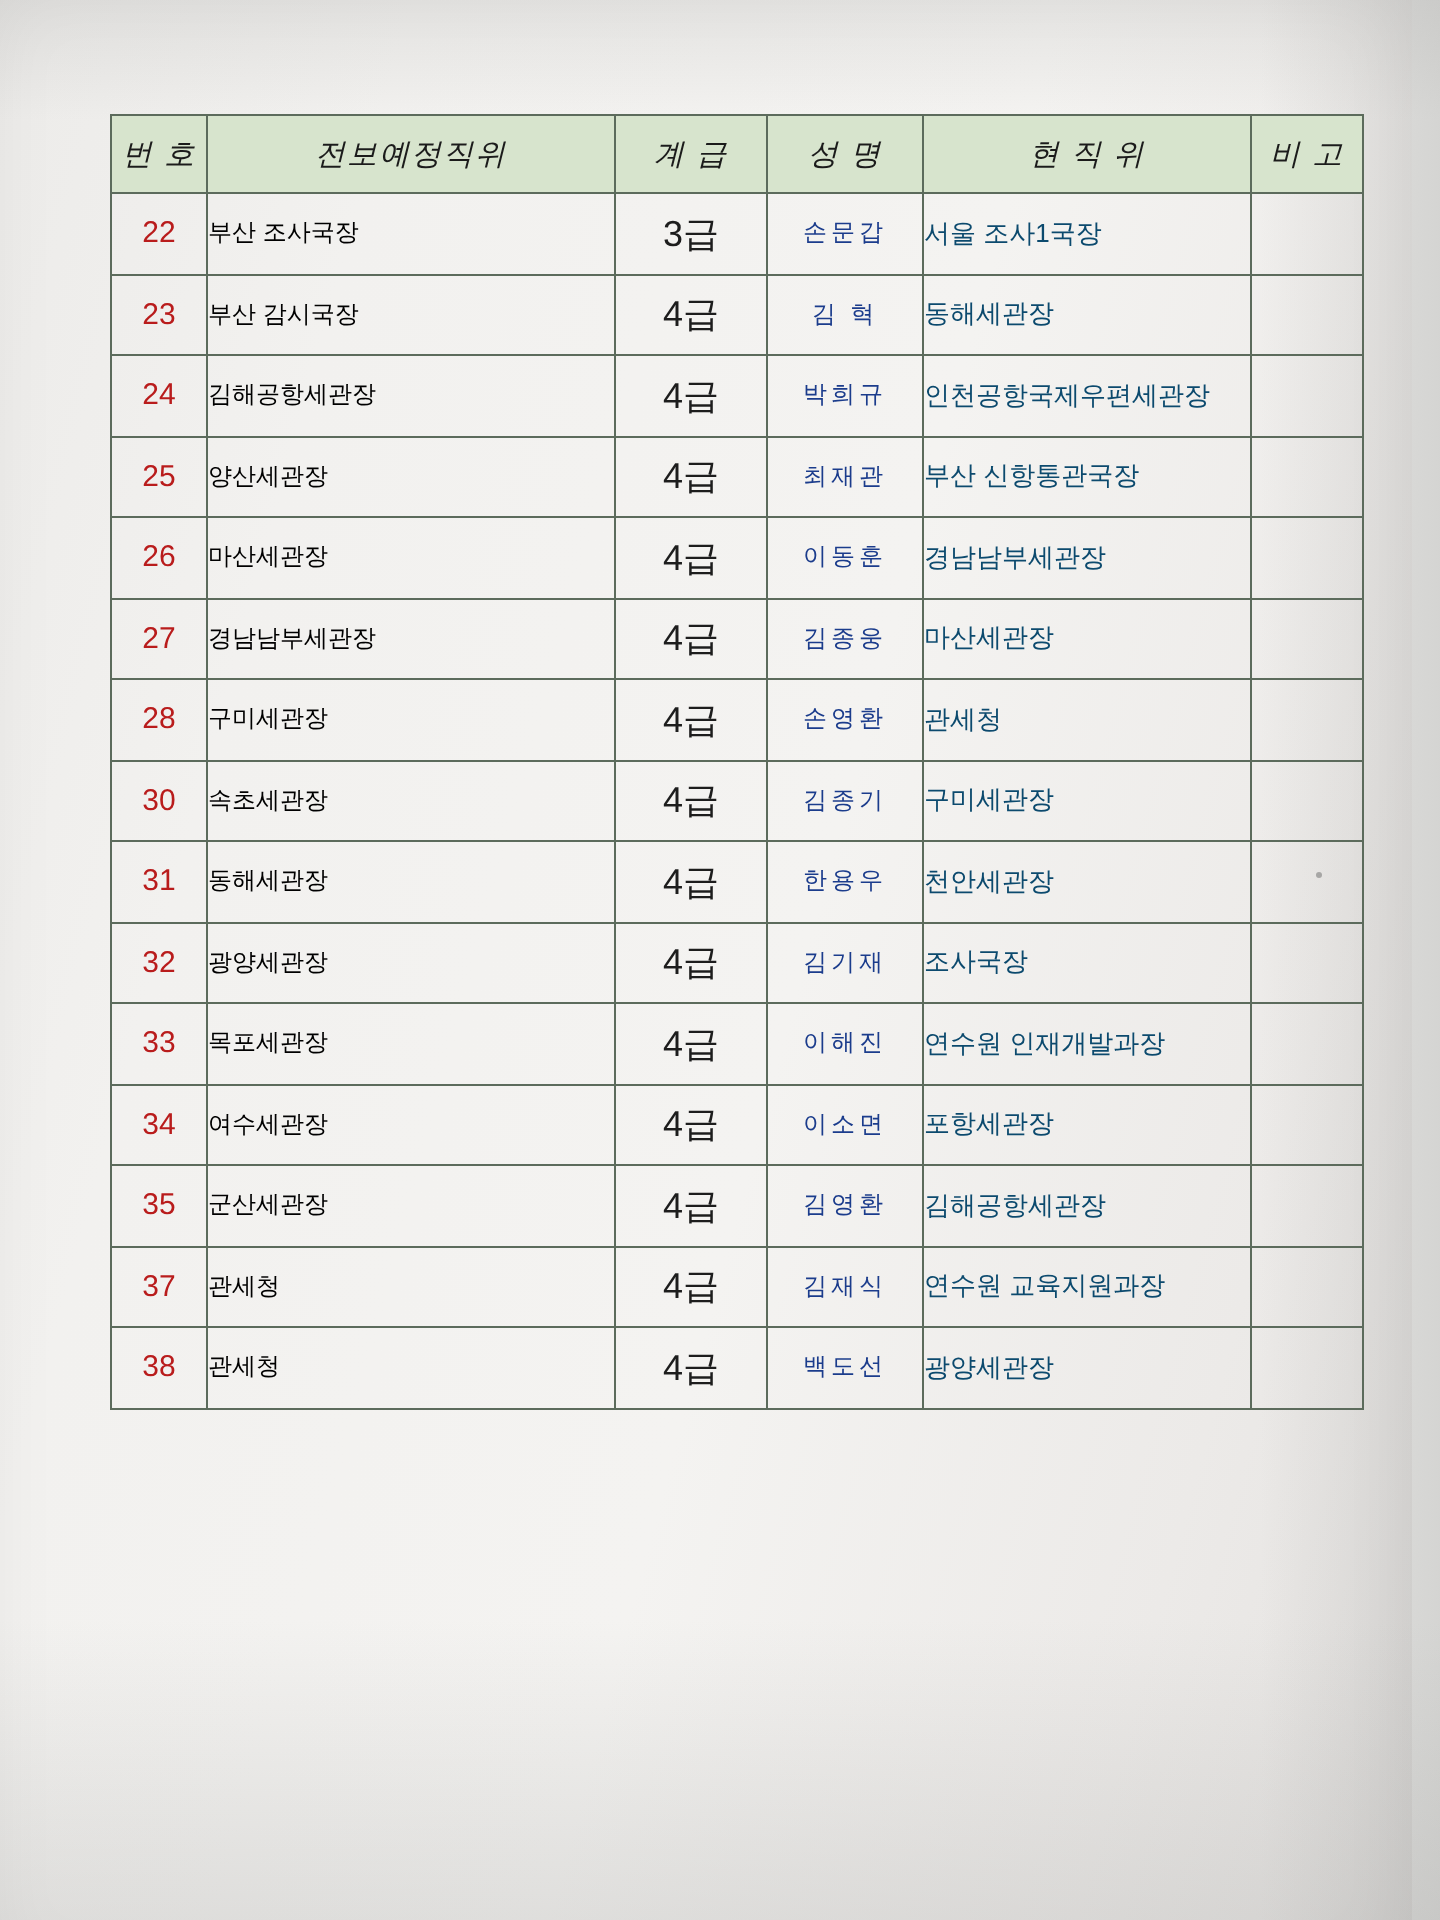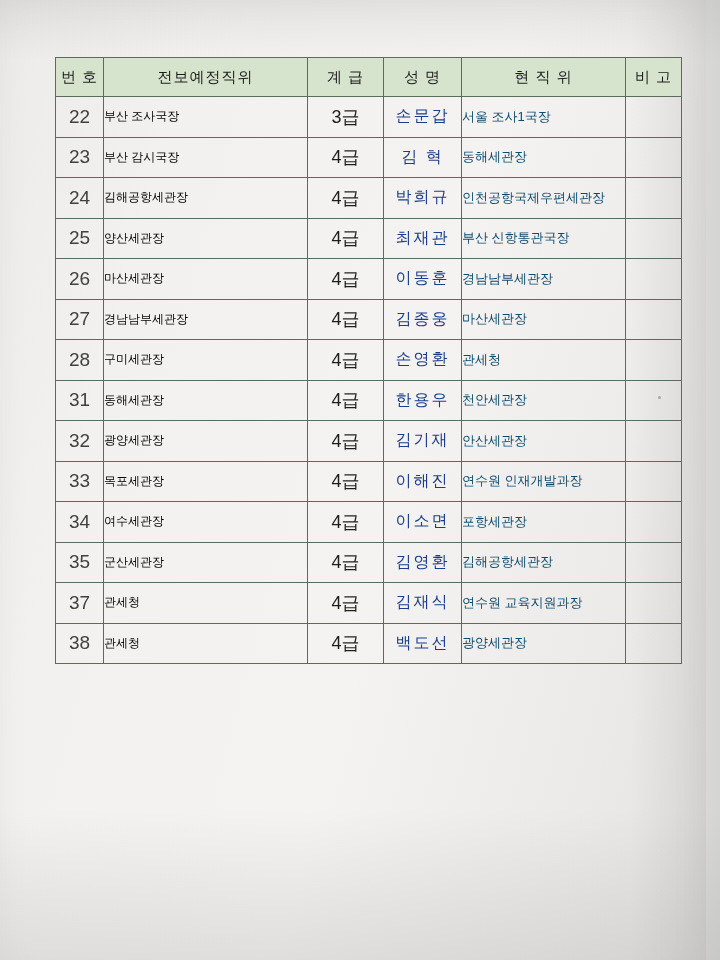--- a/index.html
+++ b/index.html
@@ -81,43 +81,44 @@
   col.c-cur   { width: 164px; }
   col.c-note  { width: 56px; }
 
   thead td {
     background: #d7e4cd;
     height: 38px;
     text-align: center;
     font-size: 15px;
     color: #1b1b1b;
     letter-spacing: 3px;
+    font-style: italic;
   }
   thead td.hdr-tight { letter-spacing: 1px; }
 
   tbody tr { height: 40.5px; }
 
   td.no {
     text-align: center;
-    font-size: 19px;
-    color: #404040;
+    font-size: 15px;
+    color: #b91c1c;
   }
   td.pos {
     padding-left: 10px;
     font-size: 12px;
     color: #000000;
   }
   td.grade {
     text-align: center;
     font-size: 18px;
     color: #1d1d1d;
   }
   td.name {
     text-align: center;
-    font-size: 16px;
+    font-size: 12px;
     color: #1b3c8c;
     font-weight: bold;
     letter-spacing: 2px;
   }
   td.cur {
     padding-left: 8px;
     font-size: 13px;
     color: #0c4a6e;
   }
   td.note {
@@ -216,33 +217,41 @@
       </tr>
       <tr>
         <td class="no">28</td>
         <td class="pos">구미세관장</td>
         <td class="grade">4급</td>
         <td class="name">손영환</td>
         <td class="cur">관세청</td>
         <td class="note"></td>
       </tr>
       <tr>
+        <td class="no">30</td>
+        <td class="pos">속초세관장</td>
+        <td class="grade">4급</td>
+        <td class="name">김종기</td>
+        <td class="cur">구미세관장</td>
+        <td class="note"></td>
+      </tr>
+      <tr>
         <td class="no">31</td>
         <td class="pos">동해세관장</td>
         <td class="grade">4급</td>
         <td class="name">한용우</td>
         <td class="cur">천안세관장</td>
         <td class="note"><span class="speck"></span></td>
       </tr>
       <tr>
         <td class="no">32</td>
         <td class="pos">광양세관장</td>
         <td class="grade">4급</td>
         <td class="name">김기재</td>
-        <td class="cur">안산세관장</td>
+        <td class="cur">조사국장</td>
         <td class="note"></td>
       </tr>
       <tr>
         <td class="no">33</td>
         <td class="pos">목포세관장</td>
         <td class="grade">4급</td>
         <td class="name">이해진</td>
         <td class="cur">연수원 인재개발과장</td>
         <td class="note"></td>
       </tr>

